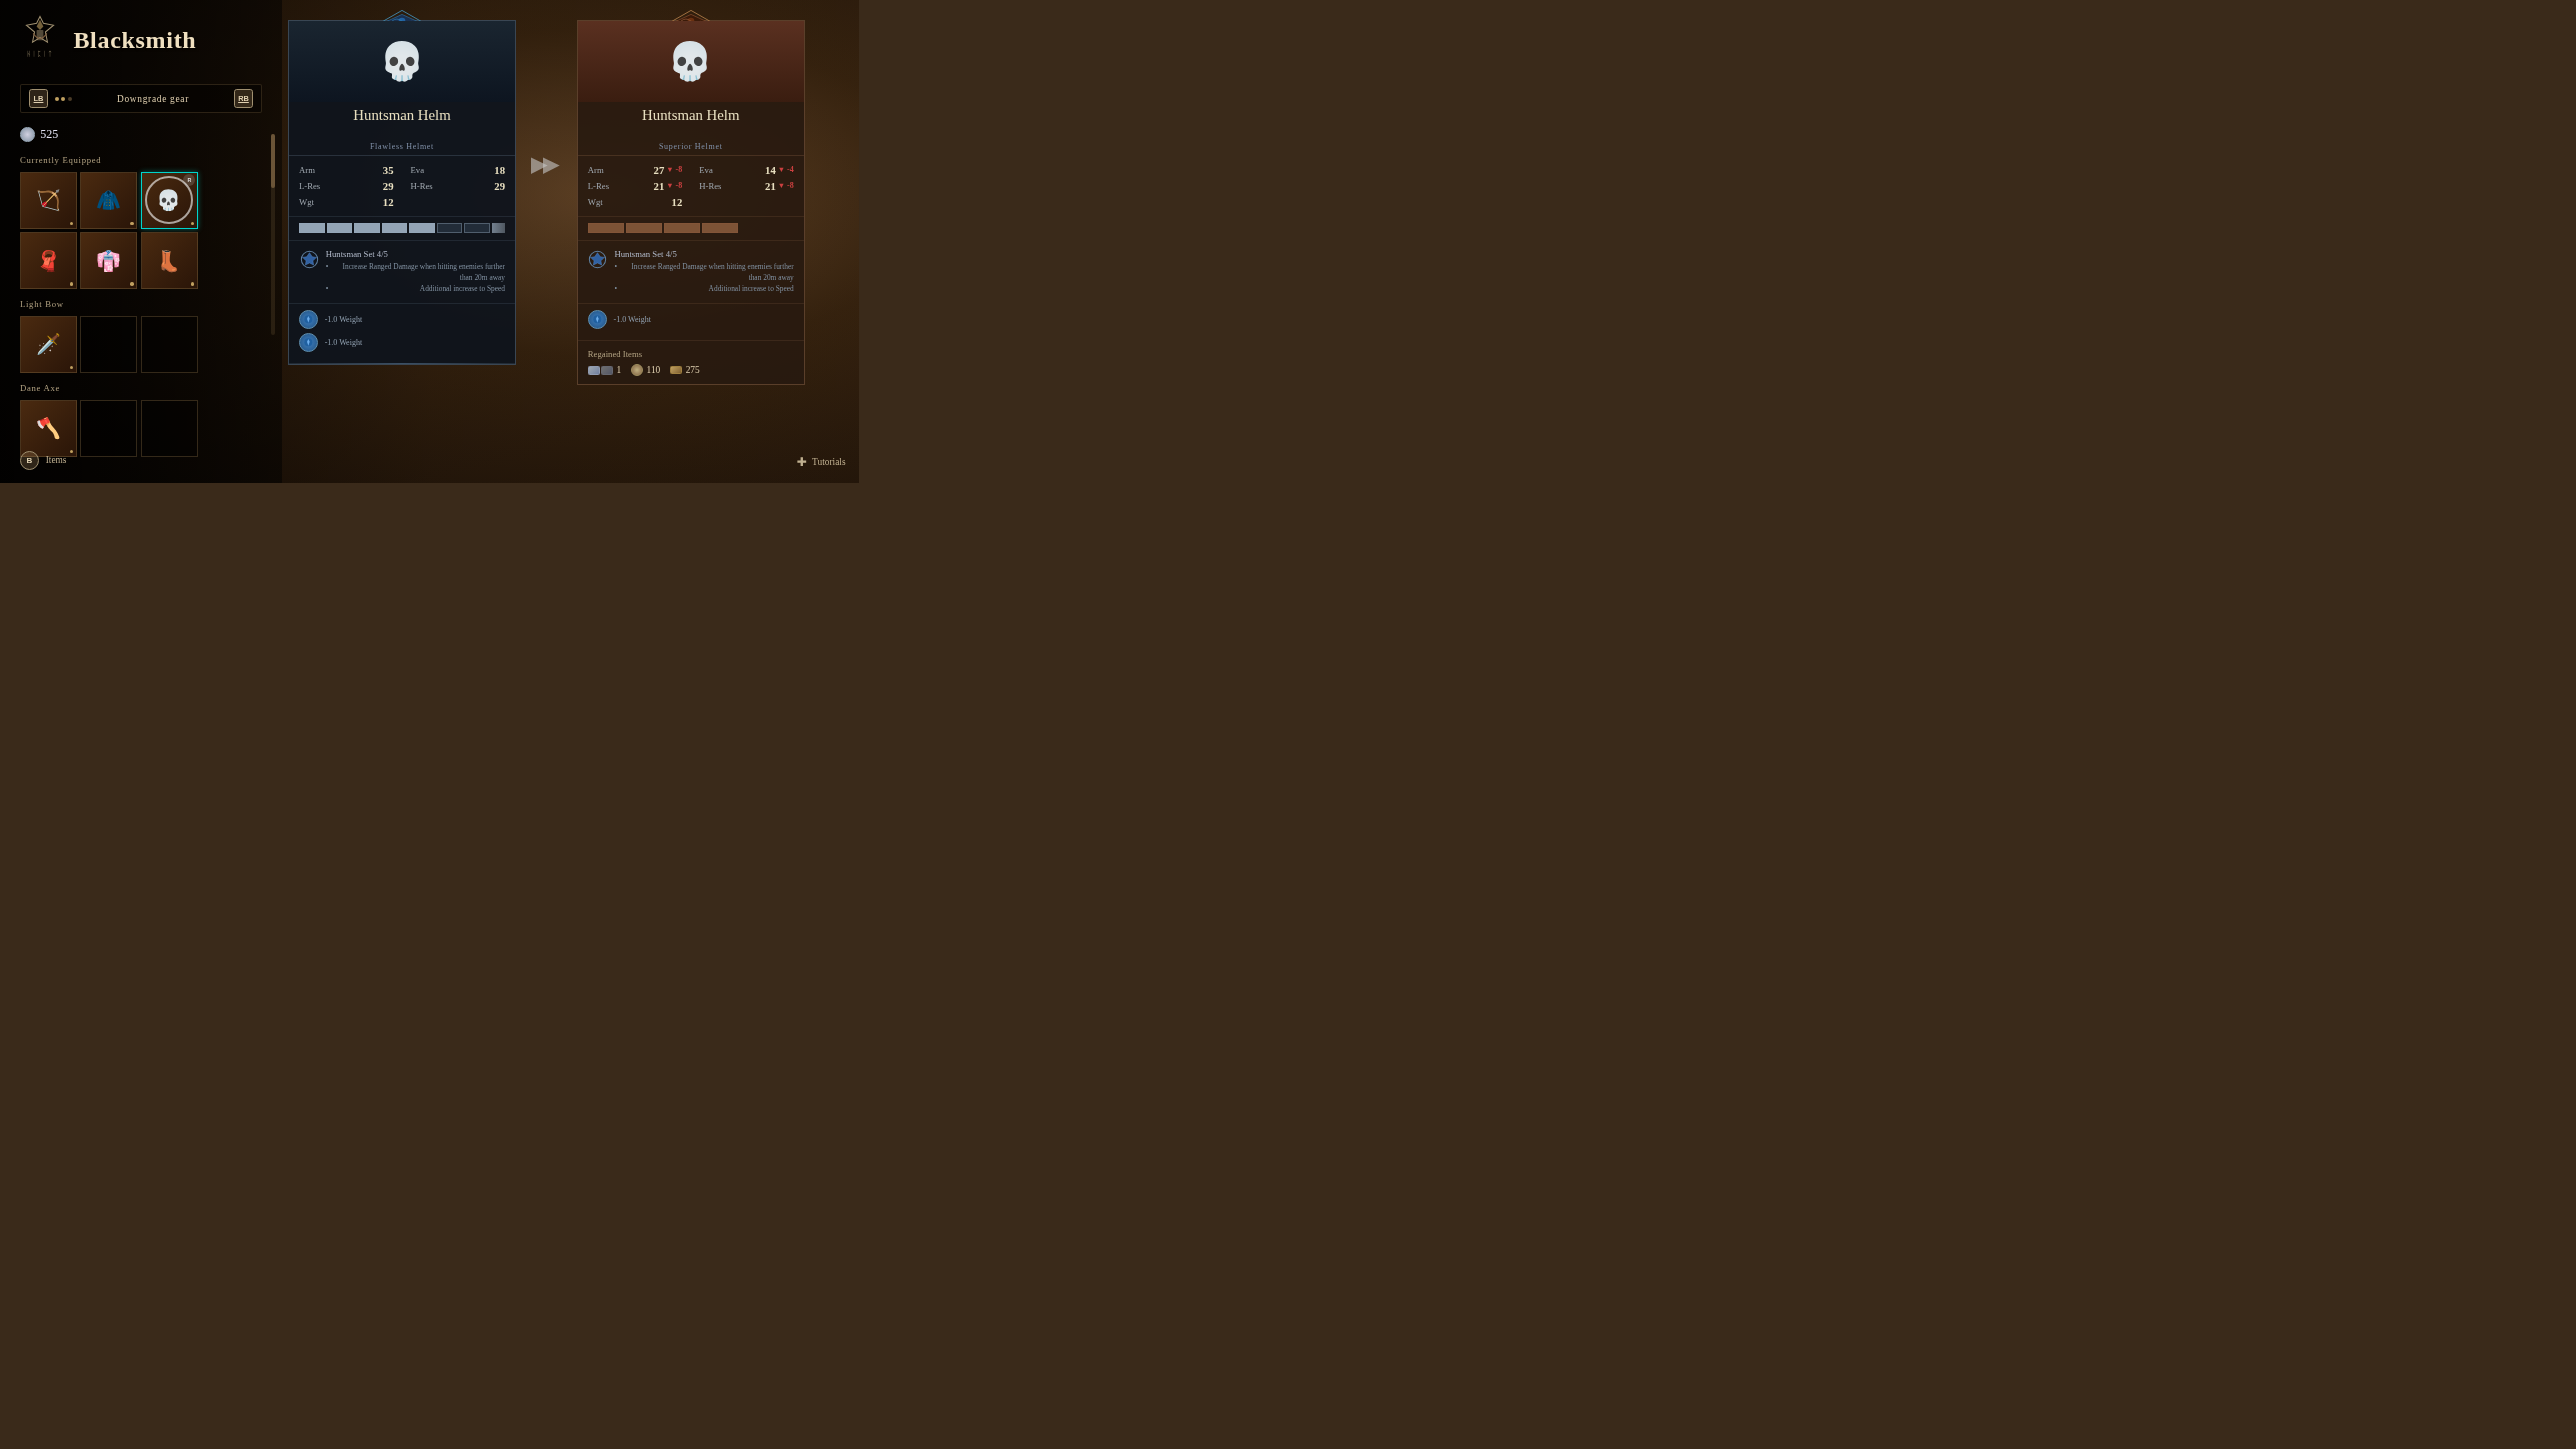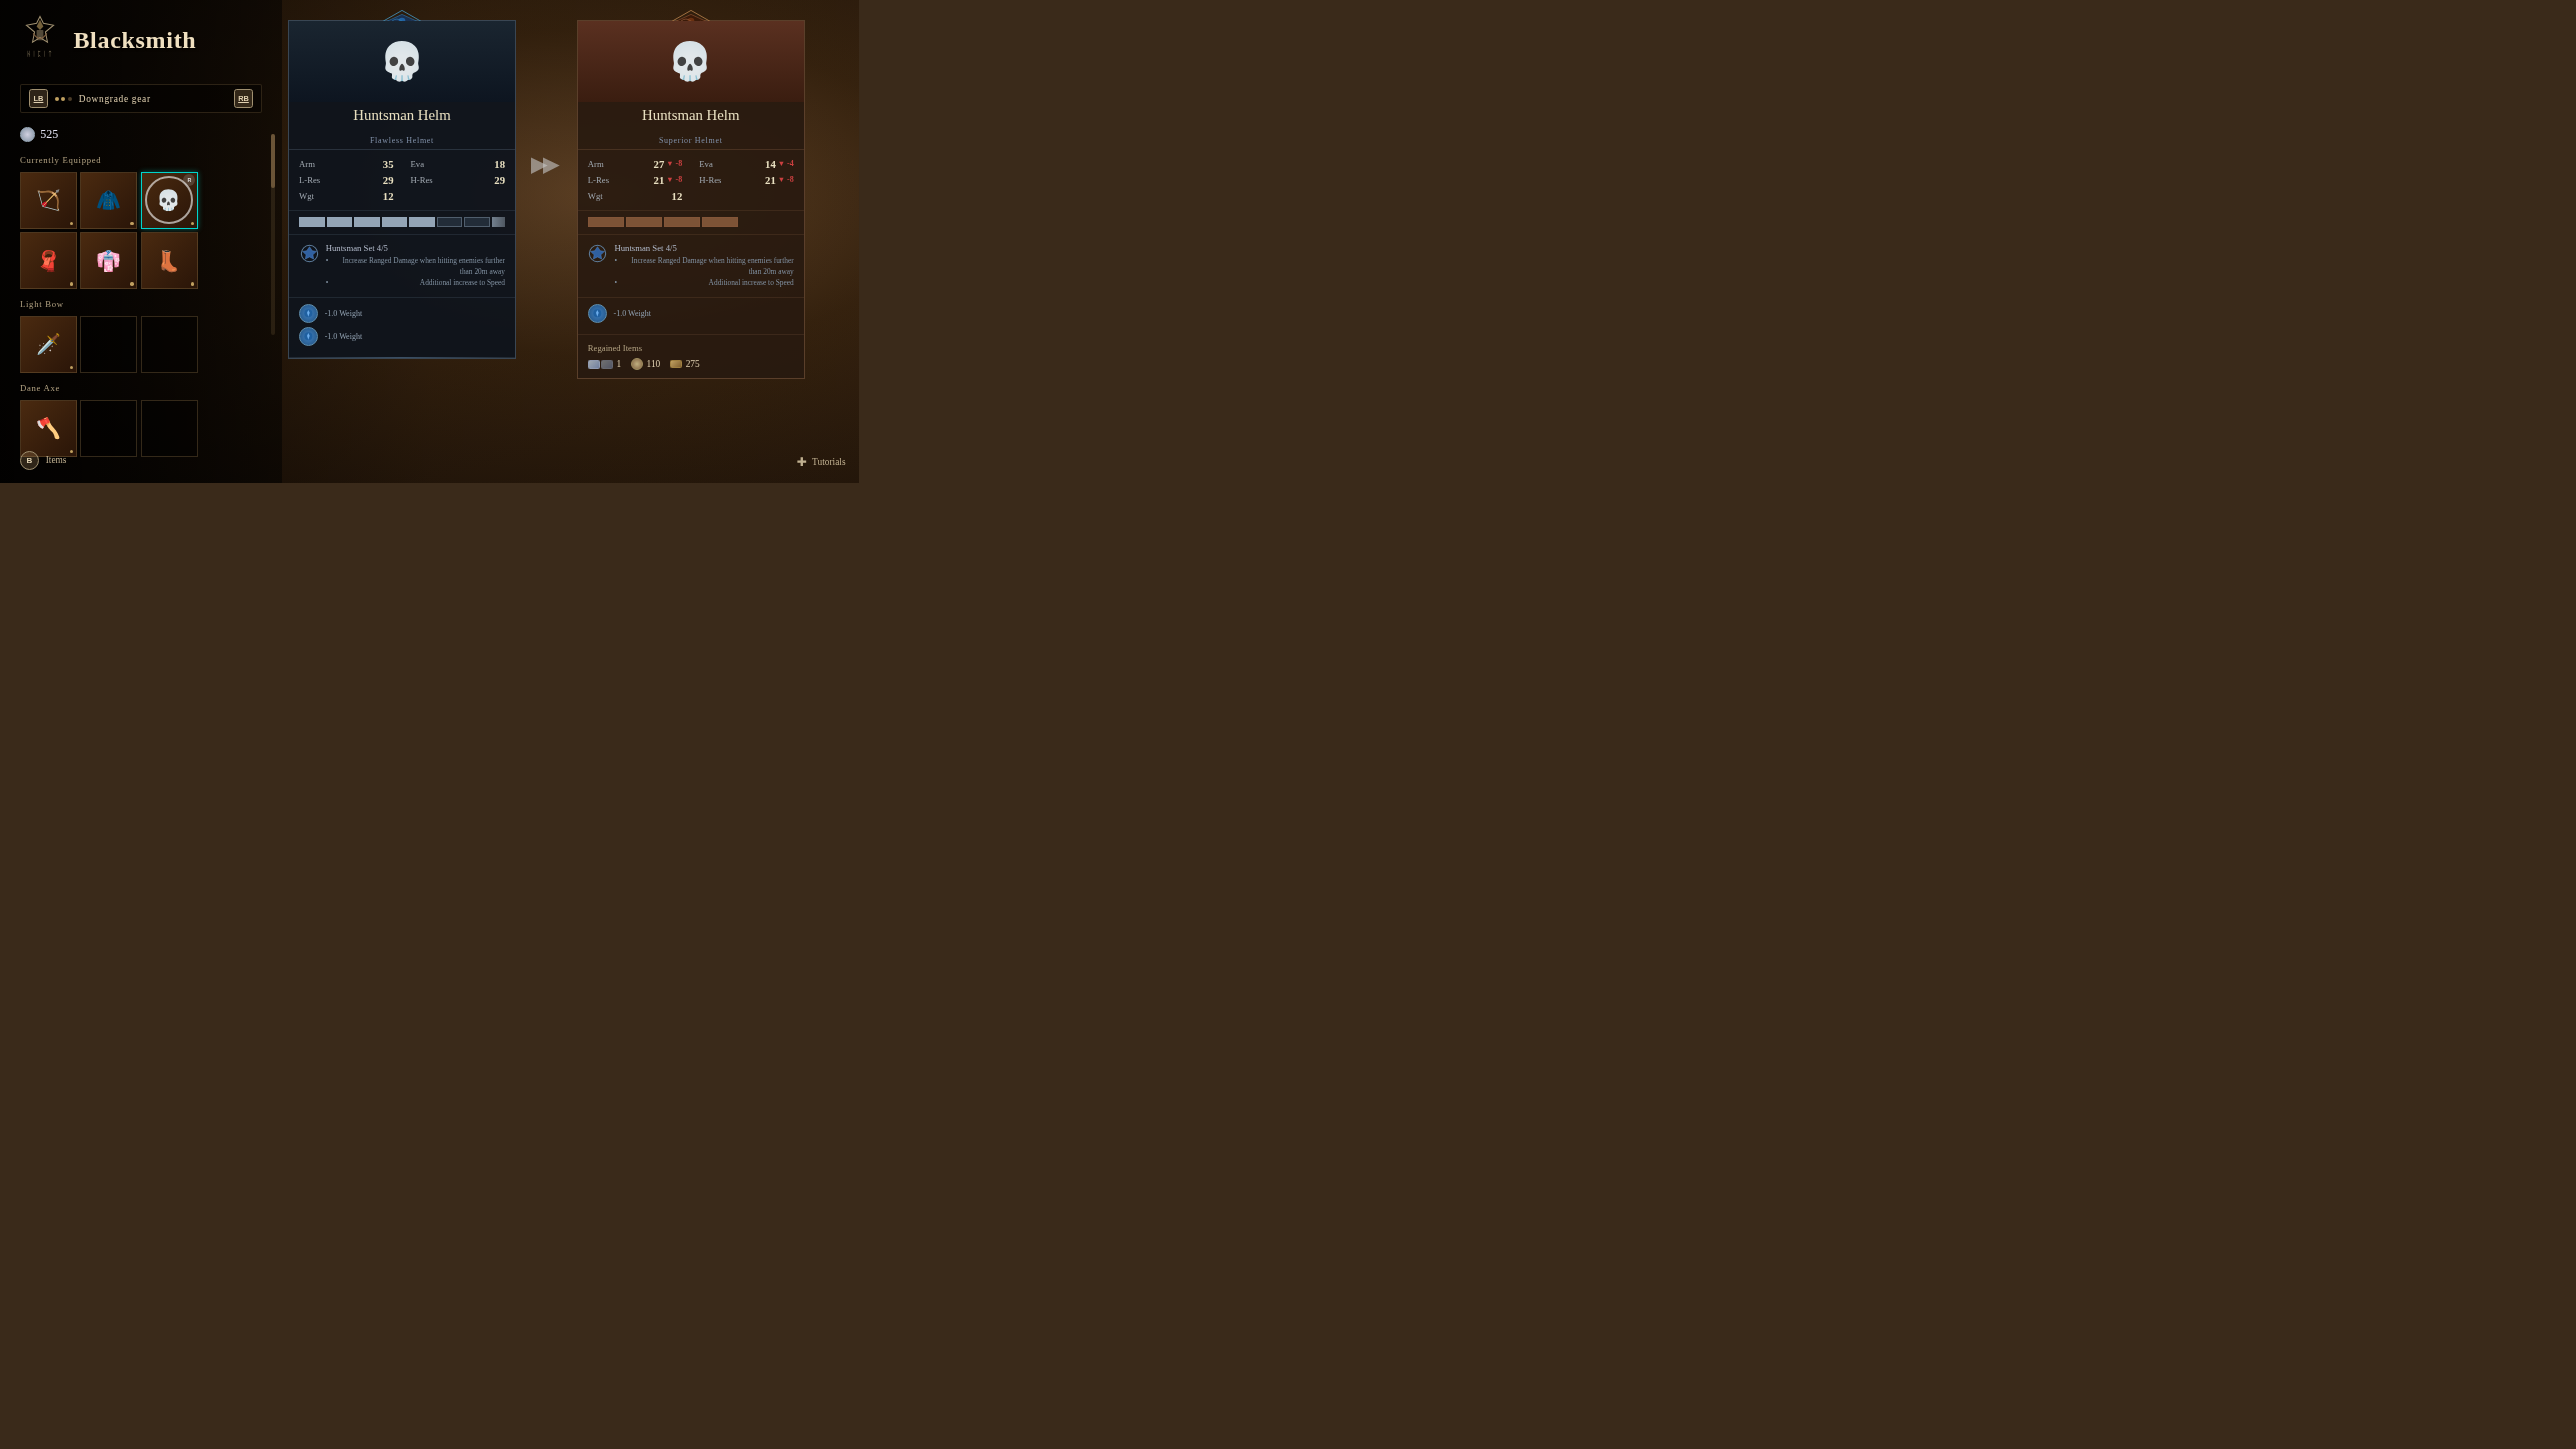--- a/index.html
+++ b/index.html
@@ -98,21 +98,21 @@
       justify-content: center;
       font-size: 7.4px;
       font-weight: bold;
       color: #e0d0b0;
       font-family: Arial, sans-serif;
       text-decoration: underline;
     }
 
     .nav-label {
       flex: 1;
-      text-align: left;
+      text-align: center;
       font-size: 9.4px;
       color: #e0d0b0;
       letter-spacing: 0.7px;
     }
 
     .nav-dots {
       display: flex;
       gap: 2.7px;
     }
 
@@ -358,21 +358,21 @@
     .card-title-section {
       text-align: center;
       padding: 5.4px 10px 3.4px;
       border-bottom: 0.7px solid rgba(100,120,140,0.3);
     }
 
     .card-title {
       font-size: 14.8px;
       color: #e8dfc0;
       font-weight: normal;
-      margin-bottom: 12px;
+      margin-bottom: 18px;
     }
 
     .card-subtitle {
       font-size: 8px;
       color: #8090a8;
       letter-spacing: 0.7px;
     }
 
     
     .stats-section {

